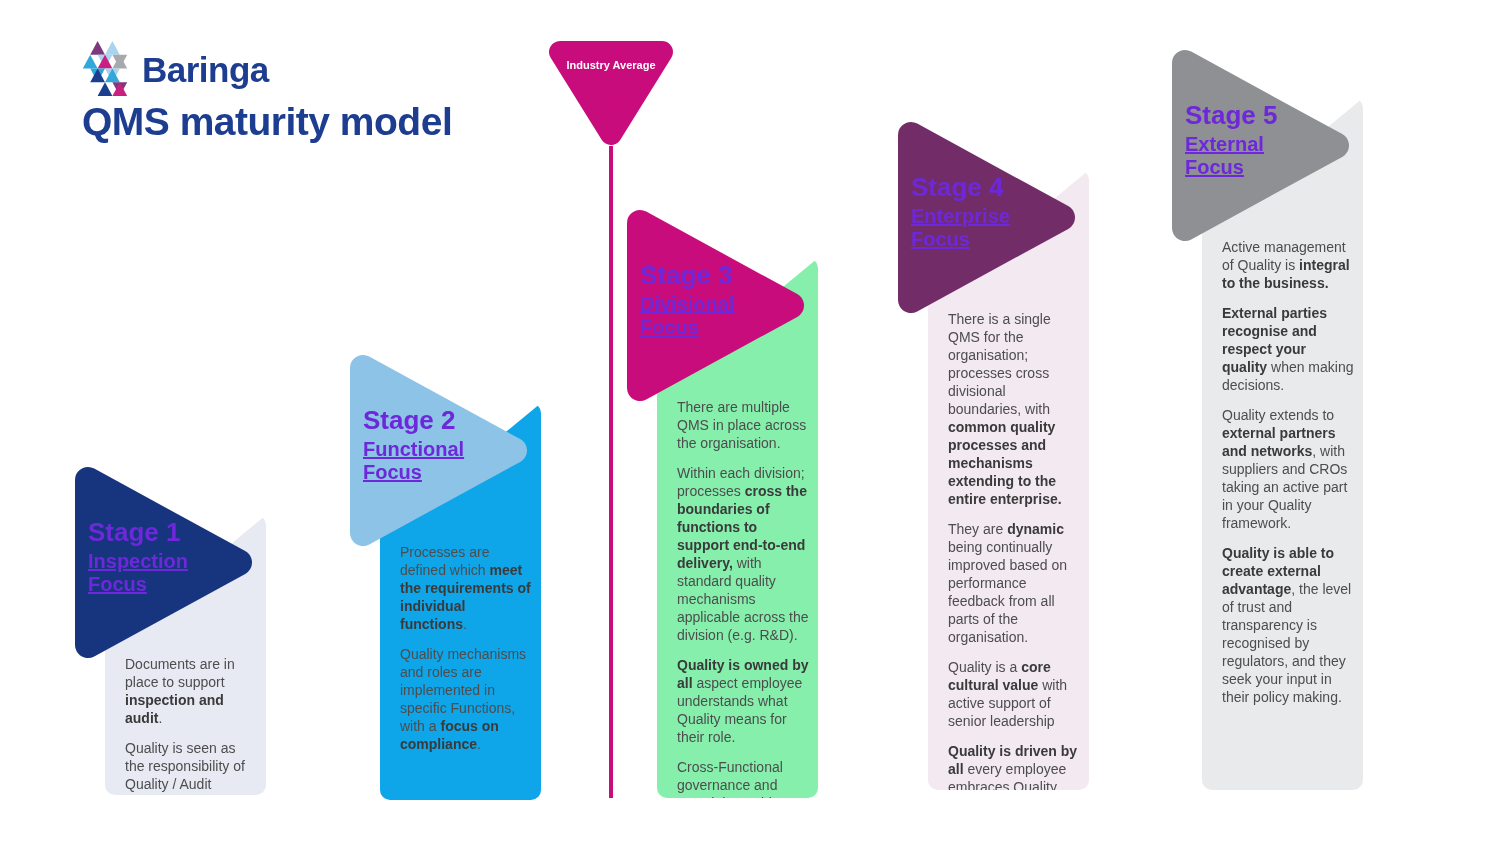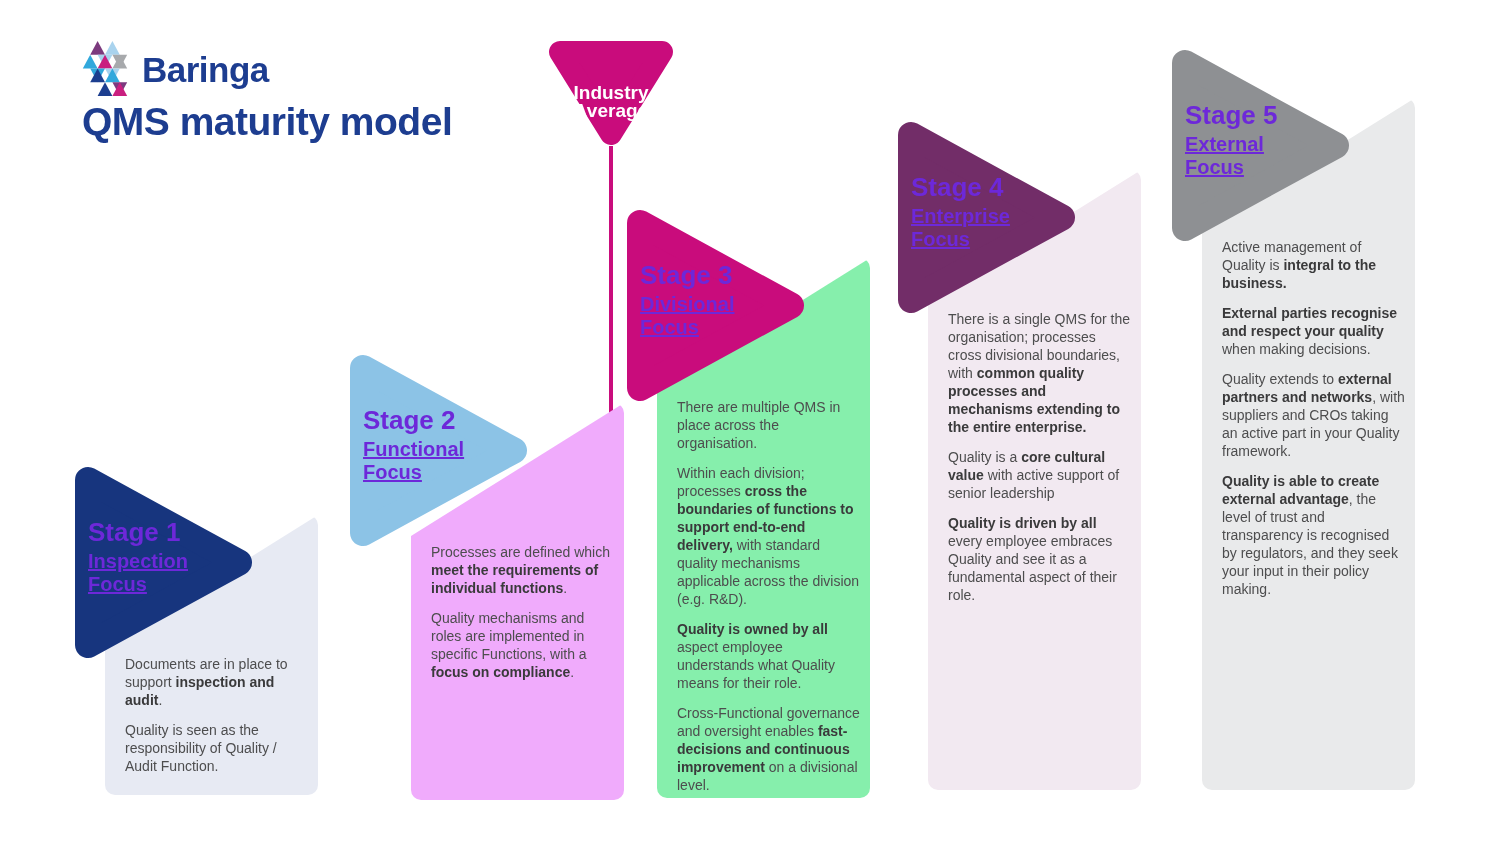--- a/index.html
+++ b/index.html
@@ -9,32 +9,32 @@
   }
   
   #logo{position:absolute;left:80px;top:41px;}
   .wordmark{position:absolute;left:142px;top:50px;font-size:35px;font-weight:700;letter-spacing:-0.5px;}
   .page-title{position:absolute;left:82px;top:100px;font-size:39px;font-weight:700;letter-spacing:-0.5px;}
   
   .marker-line{position:absolute;left:609px;top:146px;width:4px;height:652px;z-index:0;}
   .marker-tri{position:absolute;left:546px;top:40px;z-index:2;}
   .marker-label{
     position:absolute;left:566px;top:56px;width:90px;z-index:3;text-align:center;
-    color:#ffffff;font-size:19px;line-height:18px;font-weight:700;margin-top:28px;
+    color:#ffffff;font-size:11px;line-height:18px;font-weight:700;
   }
   
   .stage{position:absolute;left:0;top:0;}
   .st0{--tl:75px;  --tt:460px; --ph:280px;}
   .st1{--tl:350px; --tt:348px; --ph:397px;}
   .st2{--tl:627px; --tt:203px; --ph:540px;}
   .st3{--tl:898px; --tt:115px; --ph:620px;}
   .st4{--tl:1172px;--tt:43px;  --ph:692px;}
   .panel{
     position:absolute;left:calc(var(--tl) + 30px);top:calc(var(--tt) + 55px);
-    width:213px;height:var(--ph);z-index:1;border-radius:10px;
+    width:161px;height:var(--ph);z-index:1;border-radius:10px;
     clip-path:polygon(0 133px,100% 0,100% 100%,0 100%);
     box-sizing:border-box;padding:140px 8px 0 20px;
   }
   .panel-text{color:#4d4d4e;font-size:14px;line-height:18px;}
   .panel-text p{margin:0 0 12px 0;}
   .panel-text b{font-weight:700;color:#3a3a3b;}
   .tri{position:absolute;left:var(--tl);top:var(--tt);z-index:2;}
   .tri-label{
     position:absolute;left:calc(var(--tl) + 13px);top:calc(var(--tt) + 57px);
     width:132px;z-index:3;color:#6d28d9;
@@ -82,21 +82,21 @@
     <svg class="tri" width="178" height="205" viewBox="0 0 178 205">
       <polygon points="13,20 164,102.5 13,185" stroke-width="26" stroke-linejoin="round" fill="#17357e" stroke="#17357e"></polygon>
     </svg>
     <div class="tri-label">
       <div class="stage-n">Stage 1</div>
       <div class="stage-focus">Inspection Focus</div>
     </div>
   </div>
 
   <div class="stage st1">
-    <div class="panel" style="background: #f0abfc; margin-left: 31px;">
+    <div class="panel" style="background: #0ea5e9;">
       <div class="panel-text">
           <p><span>Processes are defined which </span><b>meet the requirements of individual functions</b><span>.</span></p>
           <p><span>Quality mechanisms and roles are implemented in specific Functions, with a </span><b>focus on compliance</b><span>.</span></p>
         </div>
     </div>
     <svg class="tri" width="178" height="205" viewBox="0 0 178 205">
       <polygon points="13,20 164,102.5 13,185" stroke-width="26" stroke-linejoin="round" fill="#8cc3e6" stroke="#8cc3e6"></polygon>
     </svg>
     <div class="tri-label">
       <div class="stage-n">Stage 2</div>
@@ -119,20 +119,21 @@
     <div class="tri-label">
       <div class="stage-n">Stage 3</div>
       <div class="stage-focus">Divisional Focus</div>
     </div>
   </div>
 
   <div class="stage st3">
     <div class="panel" style="background: rgb(242, 233, 241);">
       <div class="panel-text">
           <p><span>There is a single QMS for the organisation; processes cross divisional boundaries, with </span><b>common quality processes and mechanisms extending to the entire enterprise.</b></p>
+          <p><span>They are </span><b>dynamic</b><span> being continually improved based on performance feedback from all parts of the organisation.</span></p>
           <p><span>Quality is a </span><b>core cultural value</b><span> with active support of senior leadership</span></p>
           <p><b>Quality is driven by all</b><span> every employee embraces Quality and see it as a fundamental aspect of their role.</span></p>
         </div>
     </div>
     <svg class="tri" width="178" height="205" viewBox="0 0 178 205">
       <polygon points="13,20 164,102.5 13,185" stroke-width="26" stroke-linejoin="round" fill="#722d68" stroke="#722d68"></polygon>
     </svg>
     <div class="tri-label">
       <div class="stage-n">Stage 4</div>
       <div class="stage-focus">Enterprise Focus</div>

